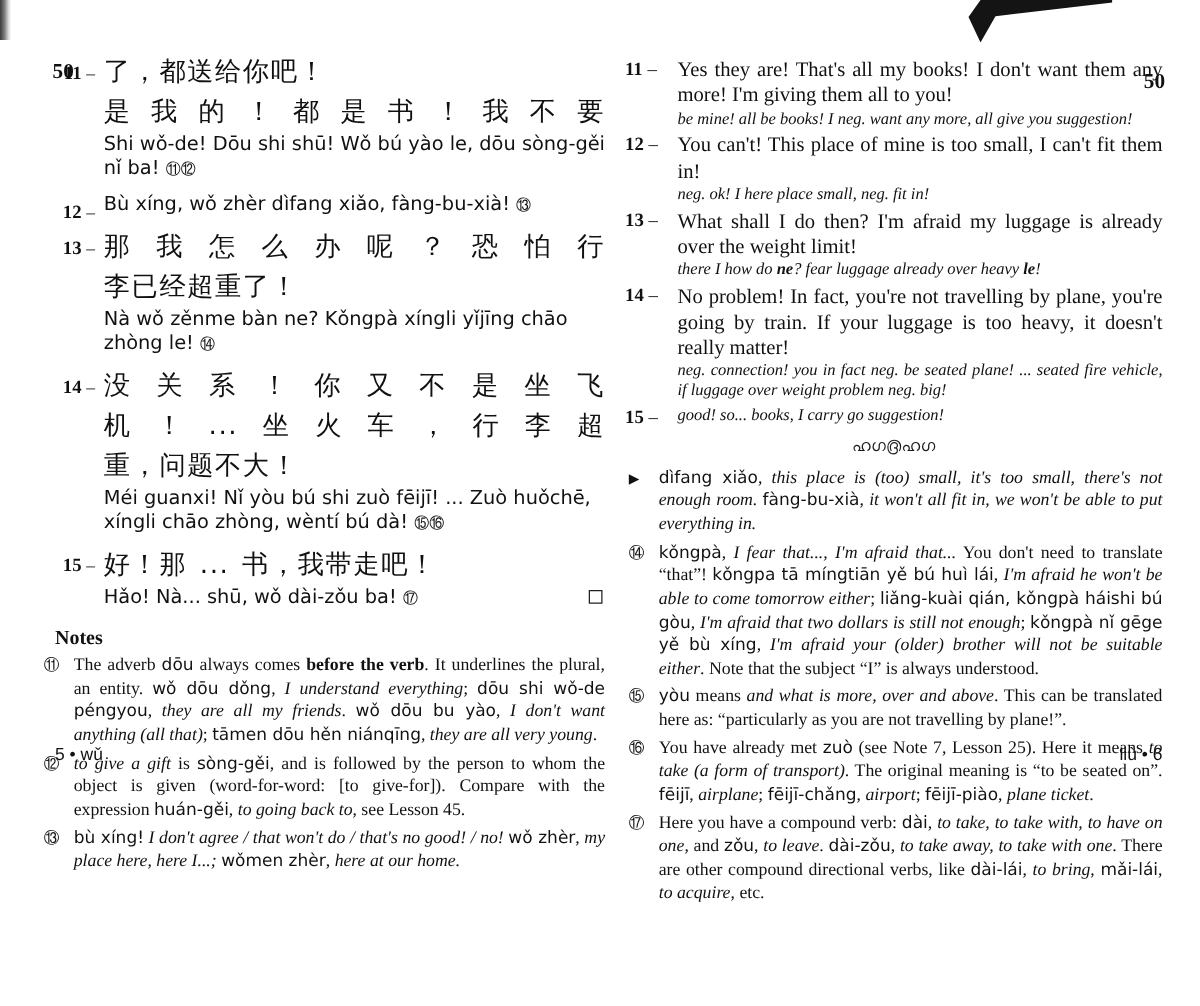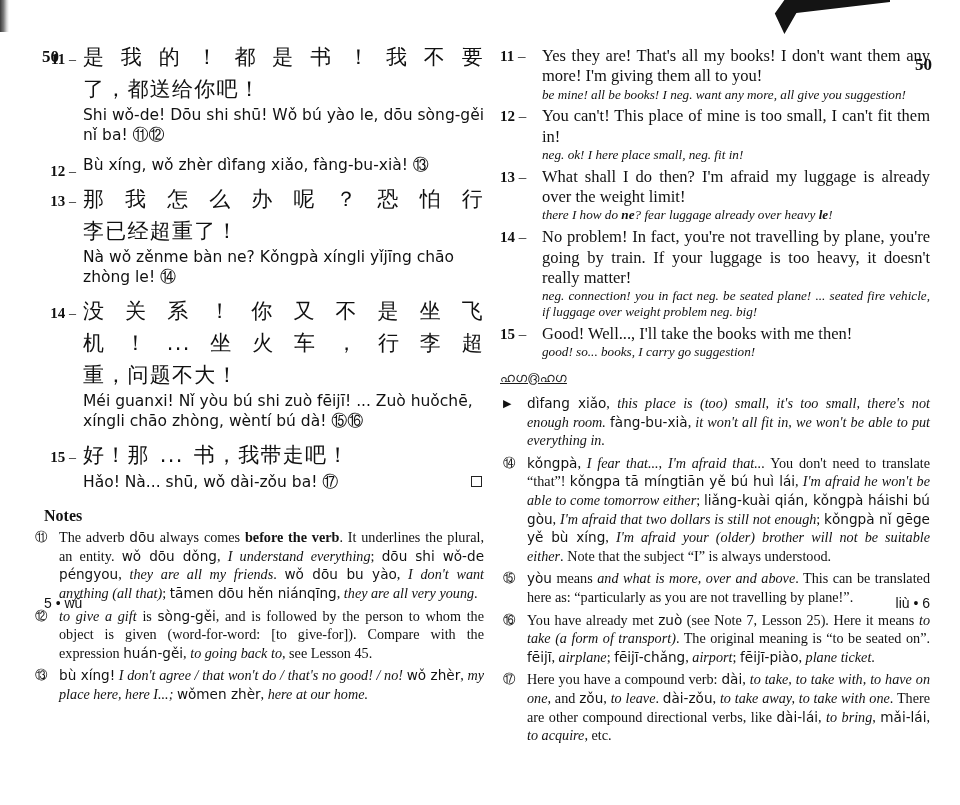--- a/index.html
+++ b/index.html
@@ -88,21 +88,21 @@
     margin: 0 0 1px 0;
   }
   .hanzi.last-ragged { text-align-last: left; }
 
   .pinyin {
     font-family: "DejaVu Sans", sans-serif;
     font-size: 15.5px;
     line-height: 1.22;
     margin: 1px 0 7px 0;
   }
-  .pinyin .circ { font-size: 16px; }
+  .pinyin .circ { font-size: 12px; }
 
   .endbox {
     display: inline-block;
     width: 9px; height: 9px;
     border: 1.3px solid #222;
     vertical-align: 1px;
   }
   .endbox-wrap {
     float: right;
     margin-right: 2px;
@@ -179,27 +179,26 @@
     font-style: italic;
     font-size: 13.2px;
     line-height: 1.20;
     margin: 0 0 3px 0;
     text-align: justify;
     text-align-last: left;
   }
   .tr-gloss b { font-weight: bold; font-style: italic; }
 
   .ornament {
-    text-align: left;
+    text-align: center;
     font-family: "DejaVu Sans", sans-serif;
     font-size: 13px;
     letter-spacing: 0.02em;
     margin: 7px 0 8px 0;
     color: #1a1a1a;
-    text-decoration: underline;
   }
 
   
   .footer {
     position: absolute;
     bottom: 26px;
     font-family: Liberation Sans, sans-serif;
     font-size: 14px;
   }
   .footer-left  { left: 44px; }
@@ -216,22 +215,22 @@
   <div class="folio folio-left">50</div>
   <div class="folio folio-right">50</div>
 
   <div class="col col-left">
     <div style="height:42px"></div>
 
     <div id="dialogue-list">
         <div class="dlg-row">
           <div class="dlg-num">11 <span class="dash">–</span></div>
           <div class="dlg-body">
+            <div class="hanzi last-ragged">了，都送给你吧！</div>
             <div class="hanzi">是我的！都是书！我不要</div>
-            <div class="hanzi last-ragged">了，都送给你吧！</div>
             <div class="pinyin">Shi wǒ-de! Dōu shi shū! Wǒ bú yào le, dōu sòng-gěi nǐ ba! <span class="circ">⑪⑫</span></div>
           </div>
         </div>
         <div class="dlg-row">
           <div class="dlg-num">12 <span class="dash">–</span></div>
           <div class="dlg-body">
             <div class="pinyin">Bù xíng, wǒ zhèr dìfang xiǎo, fàng-bu-xià! <span class="circ">⑬</span></div>
           </div>
         </div>
         <div class="dlg-row">
@@ -305,21 +304,20 @@
         <div class="tr-row">
           <div class="tr-num">14 <span class="dash">–</span></div>
           <div class="tr-body">
             <div class="tr-main j">No problem! In fact, you're not travelling by plane, you're going by train. If your luggage is too heavy, it doesn't really matter!</div>
             <div class="tr-gloss">neg. connection! you in fact neg. be seated plane! ... seated fire vehicle, if luggage over weight problem neg. big!</div>
           </div>
         </div>
         <div class="tr-row">
           <div class="tr-num">15 <span class="dash">–</span></div>
           <div class="tr-body">
-            <div class="tr-main j">Good! Well..., I'll take the books with me then!</div>
             <div class="tr-gloss">good! so... books, I carry go suggestion!</div>
           </div>
         </div>
       </div>
 
     <div class="ornament">ഹഗ൫ഹഗ</div>
 
     <div id="notes-right">
         <div class="note">
           <div class="note-mark arrow">▶</div>

